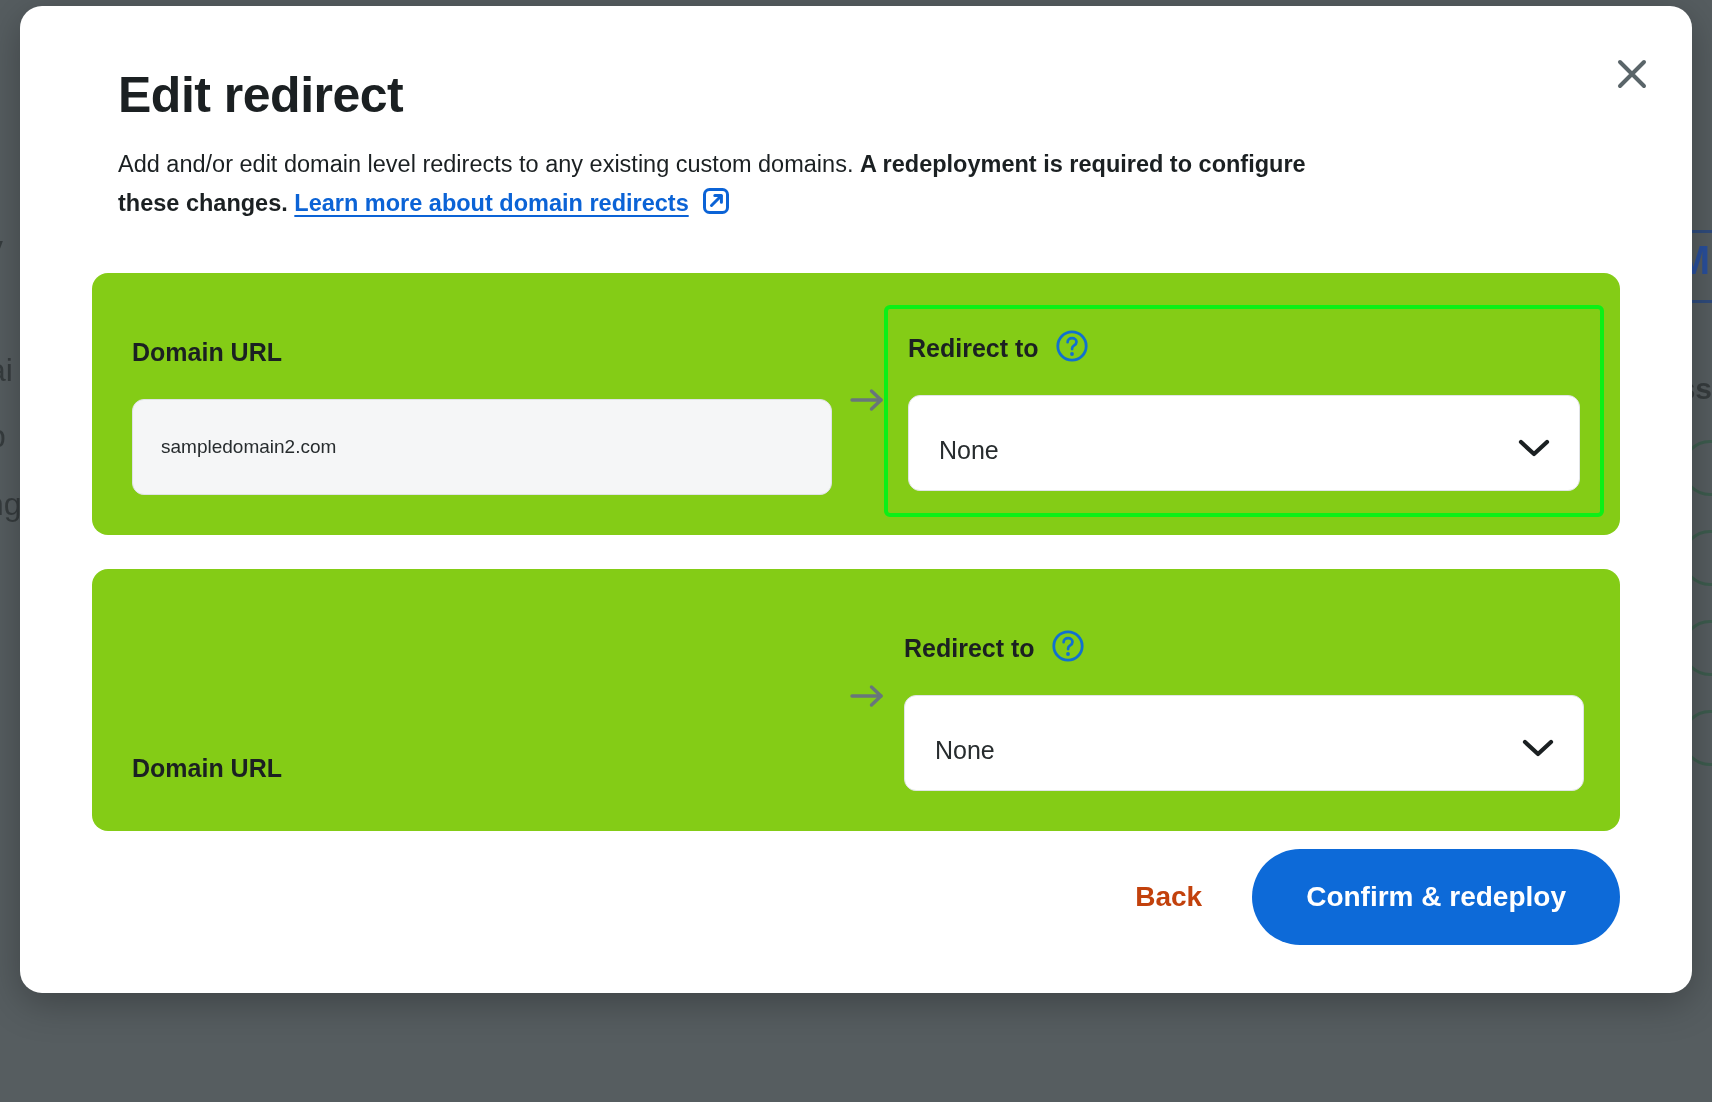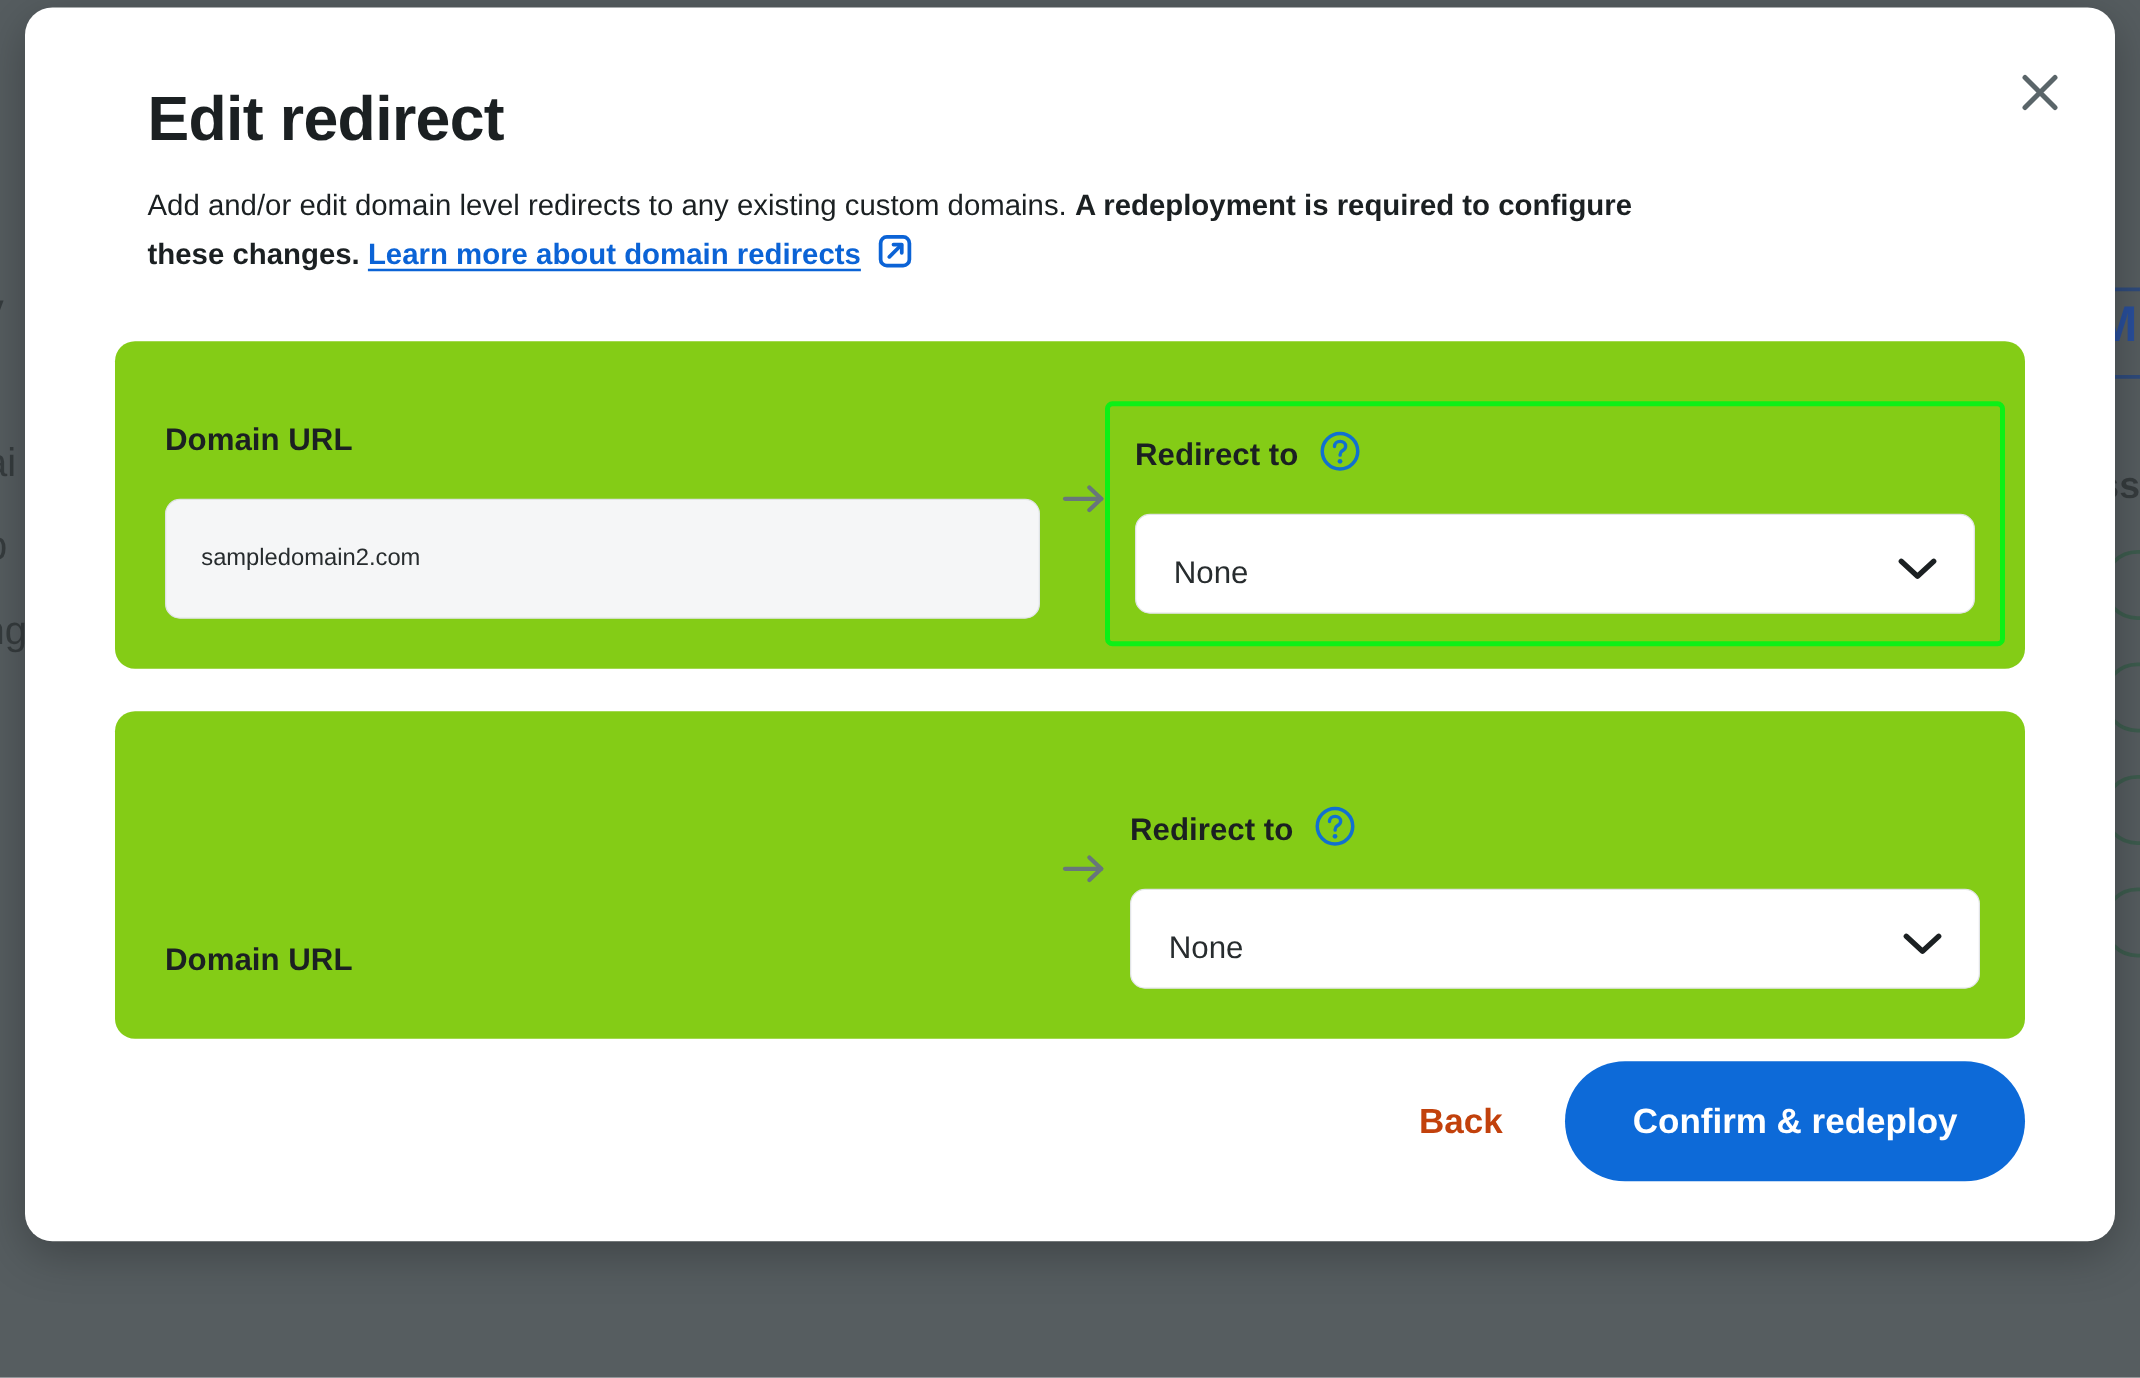--- a/index.html
+++ b/index.html
@@ -154,21 +154,21 @@
     border-radius: 12px;
     display: flex;
     align-items: center;
     padding: 0 28px;
     font-size: 19px;
     color: #272c2e;
   }
 
   .select-box {
     margin-top: 24px;
-    height: 80px;
+    height: 96px;
     background: #ffffff;
     border: 1px solid #e1e4e6;
     border-radius: 12px;
     display: flex;
     align-items: center;
     justify-content: space-between;
     padding: 16px 28px 0 30px;
     font-size: 25px;
     color: #272c2e;
     cursor: pointer;

